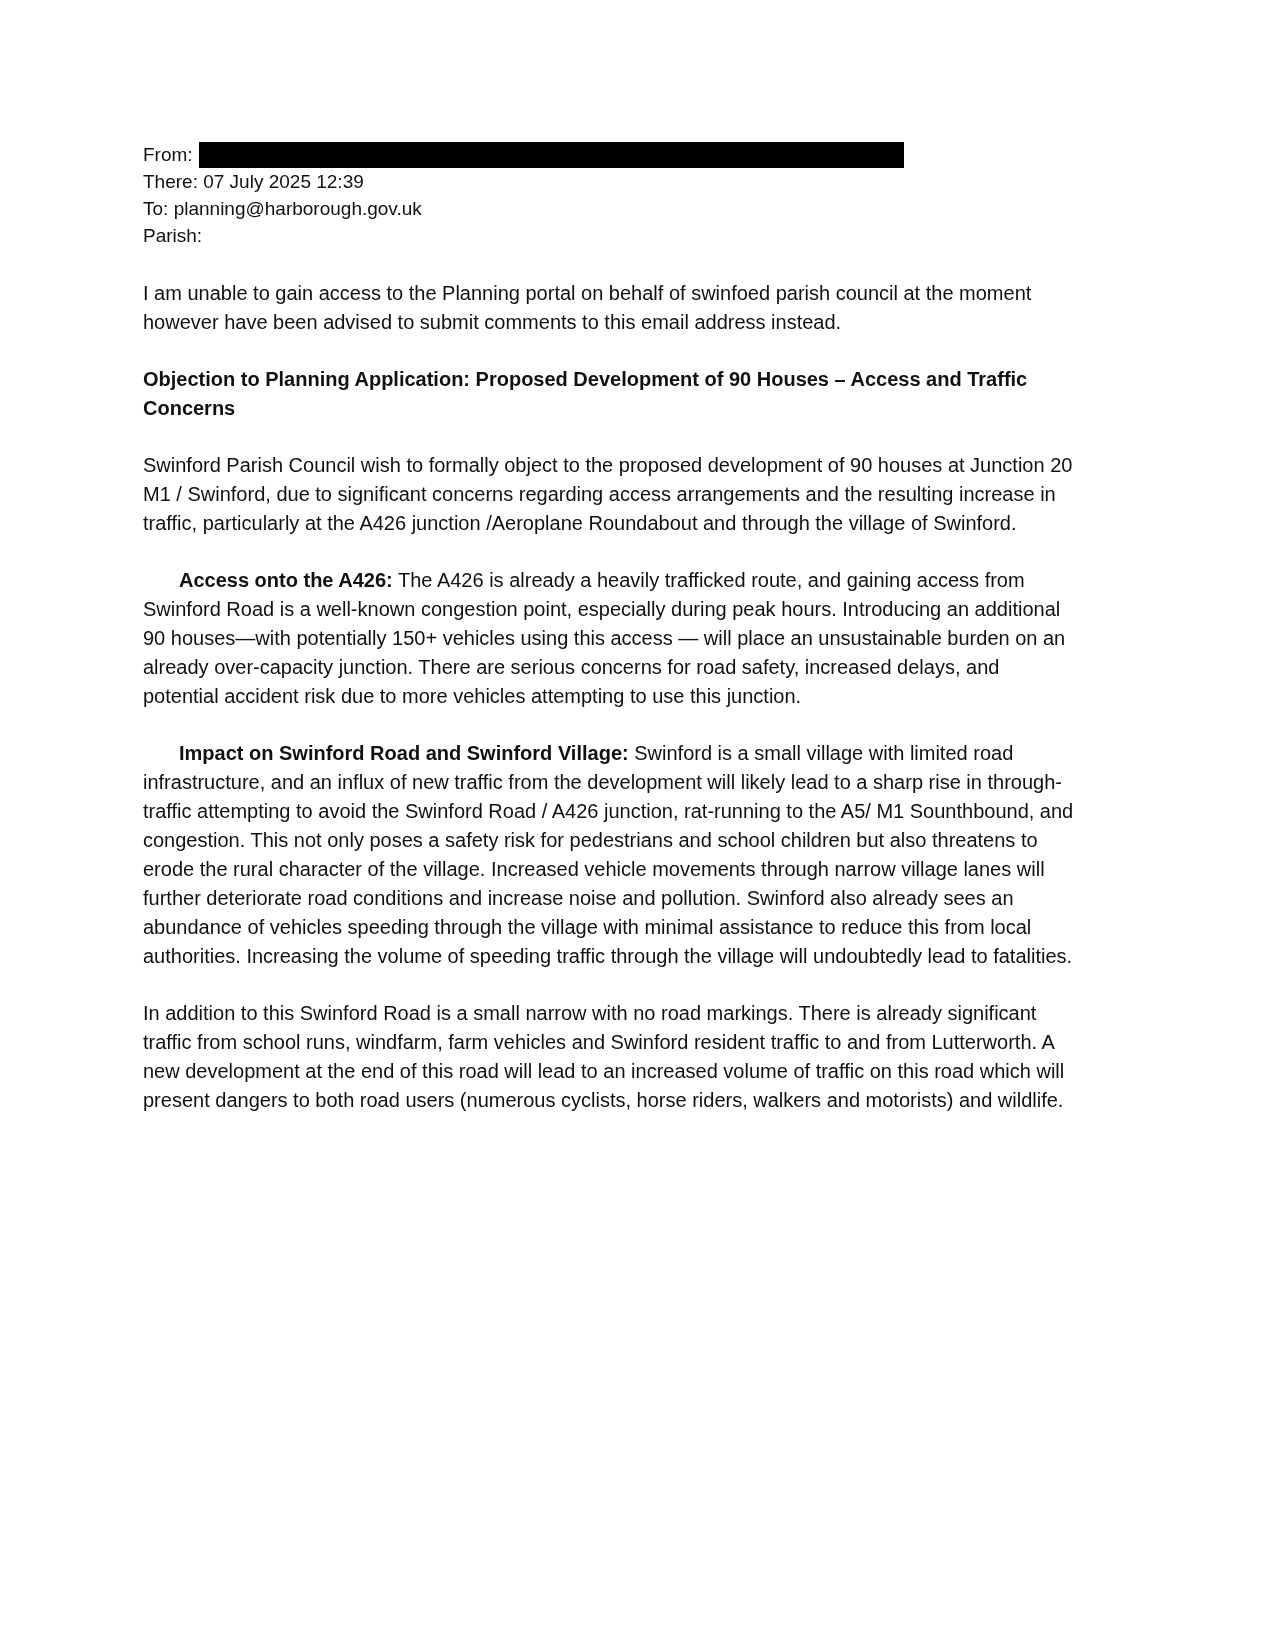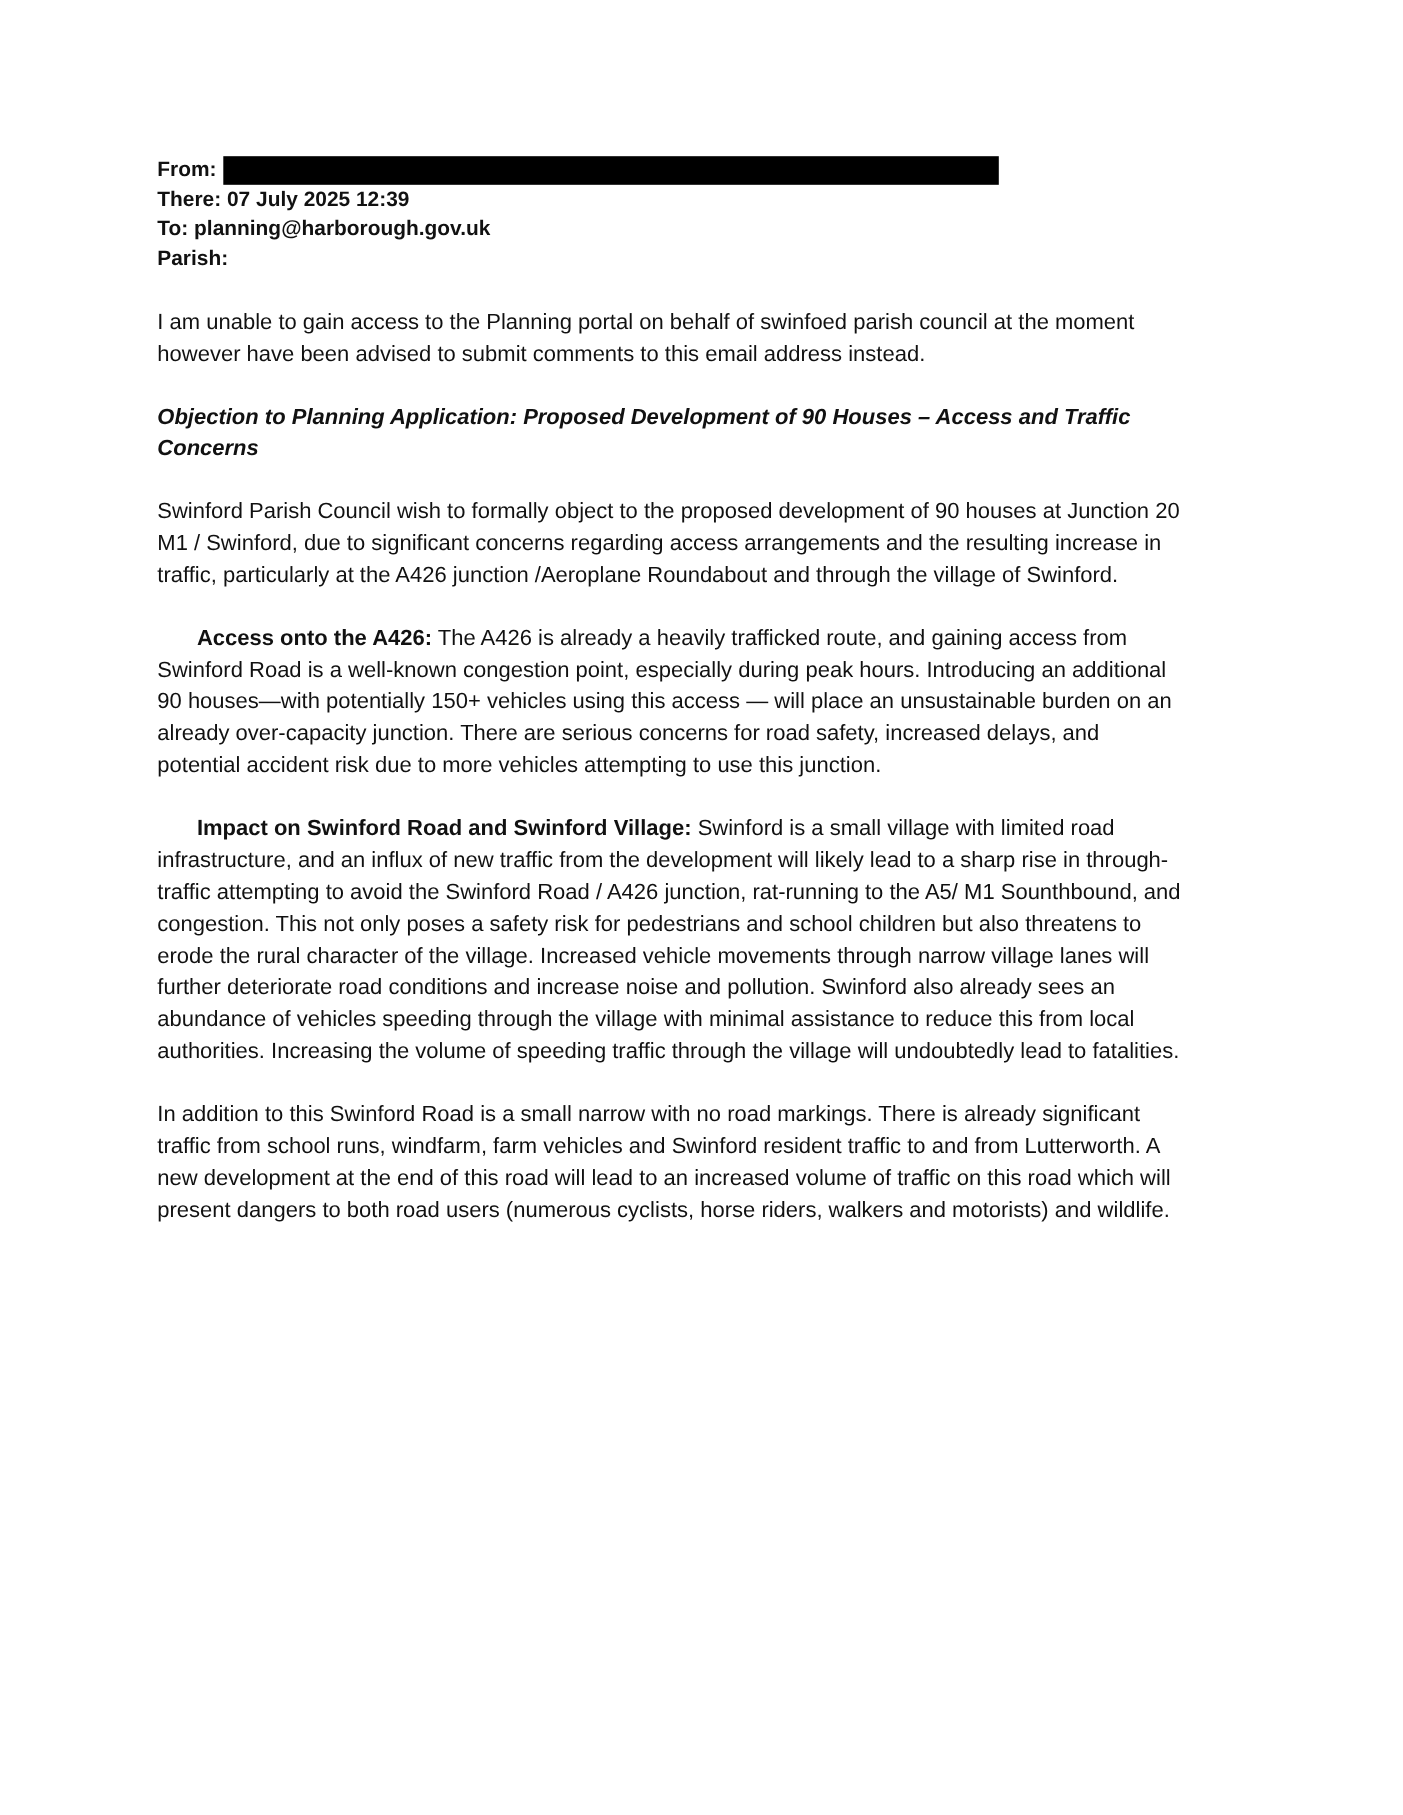--- a/index.html
+++ b/index.html
@@ -9,39 +9,39 @@
     width: 1275px;
     height: 1650px;
     margin: 0 auto;
     background: #ffffff;
     font-family: "Liberation Sans", sans-serif;
     color: #111111;
     padding: 141px 145px 0 143px;
   }
   .email-header { font-size: 19px; line-height: 27px; }
   .header-line { display: flex; align-items: center; white-space: pre-wrap; }
-  .header-label { font-weight: 700; }
-  .header-value { font-weight: 700; }
+  .header-label { font-weight: 400; }
+  .header-value { font-weight: 400; }
   .redaction-bar {
     display: inline-block;
     width: 705px;
     height: 26px;
     background: #000000;
     margin-left: 6px;
     vertical-align: middle;
   }
   .email-body {
     margin-top: 30px;
     font-size: 20px;
     line-height: 29px;
     max-width: 933px;
   }
   .email-body p { margin: 0 0 28px 0; white-space: pre-wrap; }
   .bold { font-weight: 700; margin-left: 36px; }
-  .para-heading { font-weight: 700; font-style: italic; }
+  .para-heading { font-weight: 700; }
 </style>
 </head>
 <body>
 
 <div class="page">
 
   <div class="email-header">
     <div class="header-line">
       <span class="header-label">From:</span>
       <span class="redaction-bar"></span>

